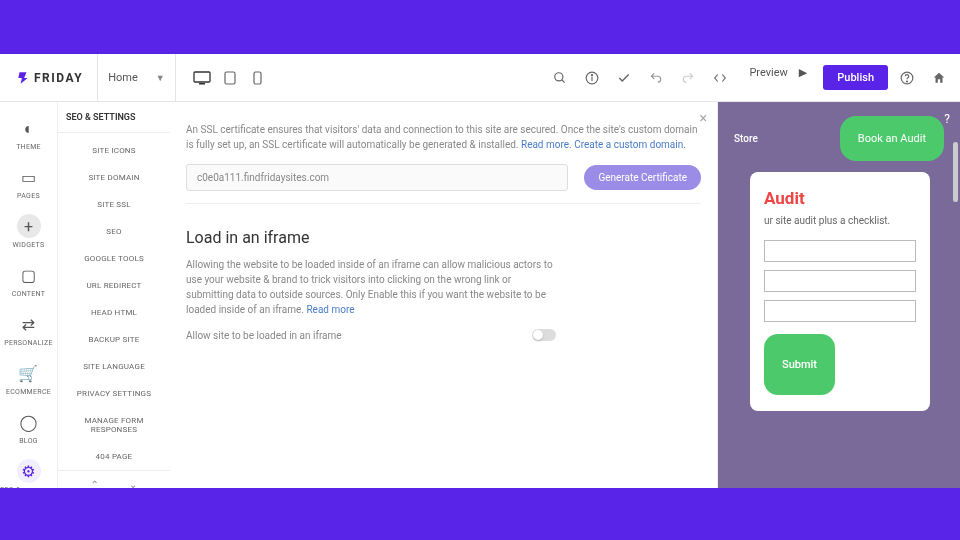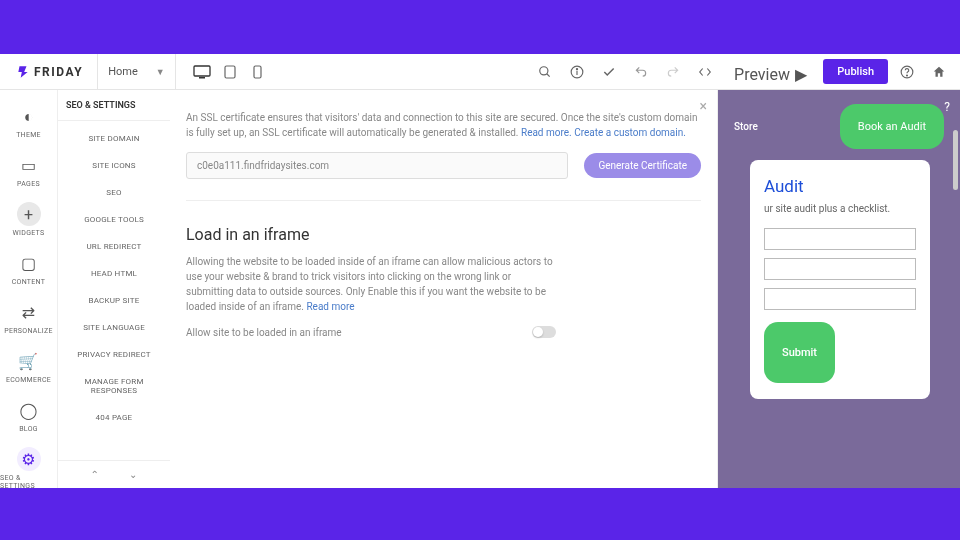--- a/index.html
+++ b/index.html
@@ -1,61 +1,61 @@
 <!DOCTYPE html>
 <html><head>
 <meta charset="utf-8">
 <style>
 *{margin:0;padding:0;box-sizing:border-box;font-family:-apple-system,BlinkMacSystemFont,"Segoe UI",Roboto,sans-serif}
 body{background:#5a24e8;width:960px;height:540px;overflow:hidden}
 .app{position:absolute;top:54px;left:0;right:0;bottom:52px;background:#fff;display:flex;flex-direction:column}
-.topbar{height:36px;border-bottom:1px solid #e5e5e5;display:flex;align-items:center;padding:0 8px;gap:6px}
+.topbar{height:48px;border-bottom:1px solid #e5e5e5;display:flex;align-items:center;padding:0 8px;gap:6px}
 .logo{display:flex;align-items:center;gap:4px;padding:0 8px}
 .logo-mark{width:14px;height:14px}
 .logo-text{font-size:12px;font-weight:700;letter-spacing:1.5px;color:#333}
 .page-select{display:flex;align-items:center;gap:18px;padding:0 10px;border-left:1px solid #e5e5e5;border-right:1px solid #e5e5e5;height:100%;font-size:11px;color:#555;cursor:pointer}
 .chev{font-size:9px;color:#888}
 .devices{display:flex;gap:8px;padding:0 10px;align-items:center}
 .dev-icon{width:20px;height:16px;display:flex;align-items:center;justify-content:center;color:#666;cursor:pointer}
 .spacer{flex:1}
 .tb-right{display:flex;align-items:center;gap:6px}
 .tb-icon{width:26px;height:26px;display:flex;align-items:center;justify-content:center;color:#666;cursor:pointer}
-.preview-btn{display:flex;align-items:flex-end;gap:5px;padding:0 10px;height:24px;font-size:16px;color:#555;cursor:pointer}
+.preview-btn{display:flex;align-items:flex-start;gap:11px;padding:0 10px;height:24px;font-size:11px;color:#555;cursor:pointer}
 .publish-btn{background:#5a24e8;color:#fff;font-size:11px;font-weight:500;padding:6px 14px;border-radius:3px;cursor:pointer}
 .body-row{flex:1;display:flex;overflow:hidden}
 .rail{width:58px;border-right:1px solid #eee;display:flex;flex-direction:column;align-items:center;padding-top:10px;gap:6px}
 .rail-item{display:flex;flex-direction:column;align-items:center;gap:3px;padding:4px 0;cursor:pointer}
 .rail-ico{width:24px;height:24px;border-radius:50%;display:flex;align-items:center;justify-content:center;color:#555}
 .rail-ico.plus{background:#e8e8e8}
 .rail-ico.active{background:#f2edff;color:#5a24e8}
 .rail-lbl{font-size:7px;color:#666;text-align:left;letter-spacing:0.3px}
 .settings-panel{width:660px;display:flex;position:relative;border-right:1px solid #eee}
 .close-x{position:absolute;top:8px;right:10px;font-size:14px;color:#aaa;cursor:pointer}
 .sub-sidebar{width:112px;display:flex;flex-direction:column}
 .sub-title{font-size:9px;font-weight:600;color:#333;padding:10px 8px;border-bottom:1px solid #eee}
 .sub-items{flex:1;display:flex;flex-direction:column;padding-top:4px}
 .sub-item{font-size:8px;color:#666;text-align:center;padding:9px 4px;cursor:pointer;letter-spacing:0.2px}
 .sub-nav{display:flex;justify-content:center;gap:30px;padding:8px 0;border-top:1px solid #eee}
 .content{flex:1;padding:20px 16px;overflow:auto}
 .section-title{font-size:16px;color:#333;font-weight:400;margin-bottom:10px}
 .section-desc{font-size:10px;color:#888;line-height:1.5;margin-bottom:12px}
 .link{color:#4a7cc9;cursor:pointer}
-.ssl-row{display:flex;gap:16px;align-items:center;margin-bottom:24px;padding-bottom:21px;border-bottom:1px solid #eee}
+.ssl-row{display:flex;gap:16px;align-items:center;margin-bottom:24px;padding-bottom:12px;border-bottom:1px solid #eee}
 .ssl-input{flex:1;border:1px solid #ddd;border-radius:3px;padding:7px 10px;font-size:10px;color:#888;background:#fafafa}
 .gen-btn{background:#9b8ce8;color:#fff;font-size:10px;padding:7px 14px;border-radius:14px;cursor:pointer}
 .toggle-row{display:flex;align-items:flex-end;justify-content:space-between;}
 .toggle-lbl{font-size:10px;color:#888}
 .toggle{width:24px;height:12px;background:#ddd;border-radius:6px;position:relative;cursor:pointer}
 .toggle::after{content:"";position:absolute;width:10px;height:10px;background:#fff;border-radius:50%;top:1px;left:1px;box-shadow:0 1px 2px rgba(0,0,0,.2)}
 .preview-area{flex:1;background:#7a6a9a;position:relative;overflow:hidden}
 .pa-top{display:flex;justify-content:space-between;align-items:center;padding:14px 16px}
 .pa-store{color:#fff;font-size:10px;font-weight:500}
 .audit-btn{background:#4cc96a;color:#fff;font-size:11px;font-weight:400;padding:16px 18px;border-radius:16px;cursor:pointer}
 .card{position:absolute;right:30px;top:70px;width:180px;background:#fff;border-radius:8px;padding:16px 14px}
-.card-title{font-size:17px;font-weight:400;color:#1d4ed8;margin-bottom:6px}
+.card-title{font-size:17px;font-weight:700;color:#ef4444;margin-bottom:6px}
 .card-desc{font-size:10px;color:#666;line-height:1.4;margin-bottom:12px}
 .card-input{width:100%;height:22px;border:1px solid #bbb;margin-bottom:8px}
 .submit-btn{background:#4cc96a;color:#fff;font-size:11px;font-weight:500;padding:24px 18px;border-radius:14px;cursor:pointer;display:inline-block;margin-top:4px}
 .scroll{position:absolute;right:2px;top:40px;width:5px;height:60px;background:#ccc;border-radius:3px}
 .help-q{position:absolute;right:10px;top:10px;color:#fff;font-size:12px}
 svg{display:block}
 </style>
 </head>
 <body>
 
@@ -179,29 +179,30 @@
           <div class="rail-ico active">⚙</div>
           <div class="rail-lbl">SEO &amp; SETTINGS</div>
         </div>
     </div>
 
     <div class="settings-panel">
       <div class="close-x">×</div>
       <div class="sub-sidebar">
         <div class="sub-title">SEO &amp; SETTINGS</div>
         <div class="sub-items">
+          <div class="sub-item">SITE ICONS</div>
           <div class="sub-item">SITE DOMAIN</div>
-          <div class="sub-item">SITE ICONS</div>
+          <div class="sub-item">SITE SSL</div>
           <div class="sub-item">SEO</div>
           <div class="sub-item">GOOGLE TOOLS</div>
           <div class="sub-item">URL REDIRECT</div>
           <div class="sub-item">HEAD HTML</div>
           <div class="sub-item">BACKUP SITE</div>
           <div class="sub-item">SITE LANGUAGE</div>
-          <div class="sub-item">PRIVACY REDIRECT</div>
+          <div class="sub-item">PRIVACY SETTINGS</div>
           <div class="sub-item">MANAGE FORM RESPONSES</div>
           <div class="sub-item">404 PAGE</div>
         </div>
         <div class="sub-nav">
           <span style="font-size:10px;color:#888">⌃</span>
           <span style="font-size:10px;color:#888">⌄</span>
         </div>
       </div>
 
       <div class="content">

